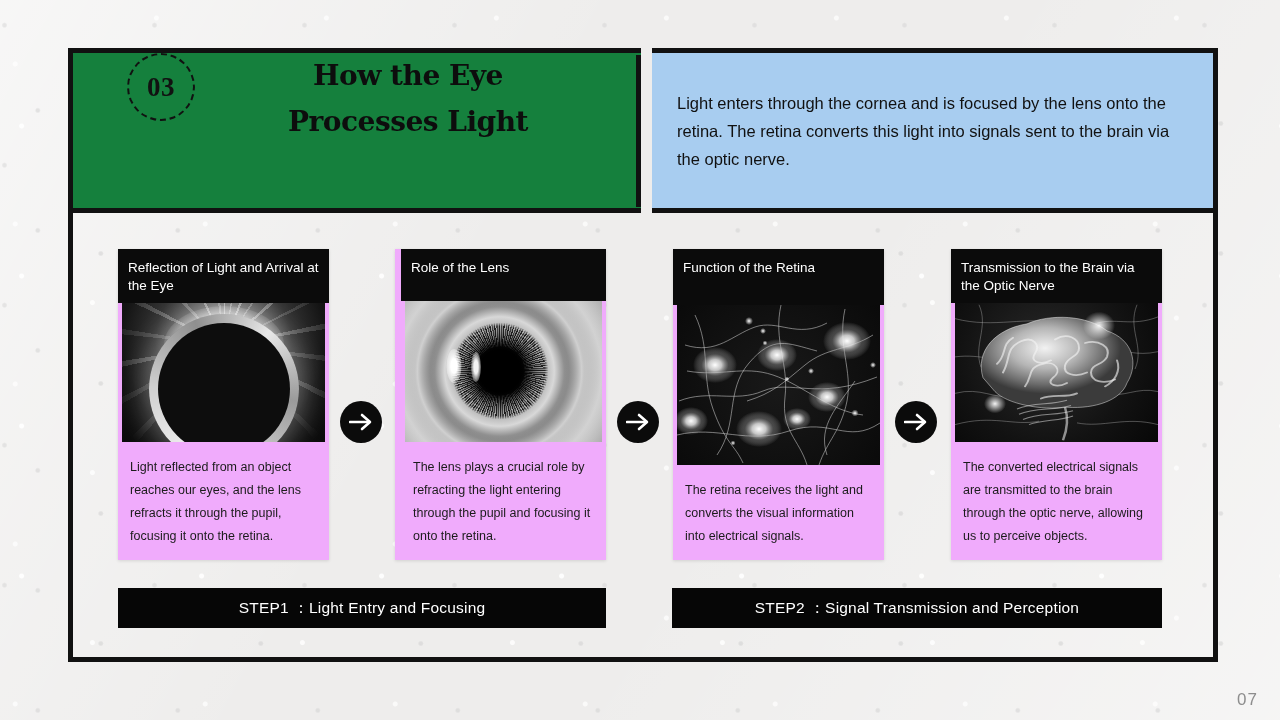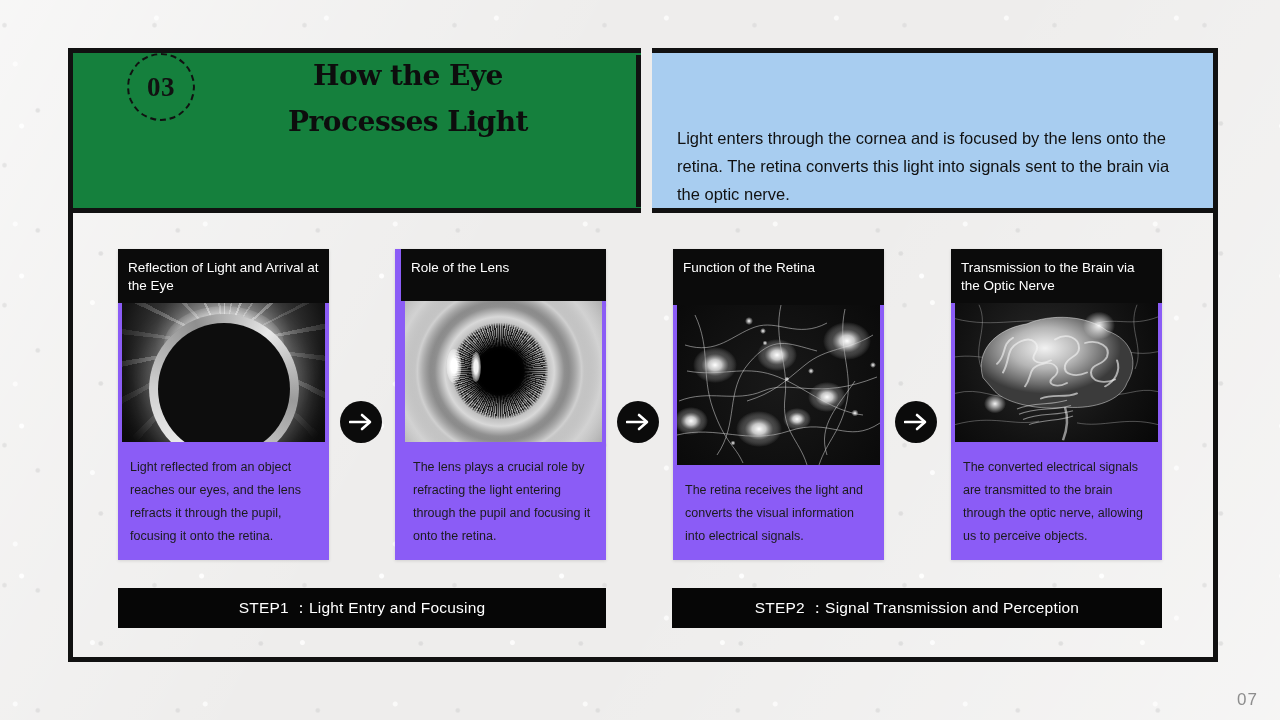--- a/index.html
+++ b/index.html
@@ -115,41 +115,41 @@
   
   .summary-panel {
     position: absolute;
     left: 652px; top: 48px;
     width: 566px; height: 165px;
     background: #a8cdf0;
     border-top: 5px solid #111;
     border-bottom: 5px solid #111;
     border-right: 5px solid #111;
     display: flex;
-    align-items: flex-end;
+    align-items: center;
   }
   .summary-text {
     font-size: 16.5px;
     line-height: 28px;
     color: #111;
     padding: 0 30px 0 25px;
   }
 
   
   .cards-row {
     position: absolute;
     left: 118px; top: 249px;
     width: 1045px; height: 312px;
   }
 
   .card {
     position: absolute;
     top: 0;
     width: 211px;
-    background: #8b5cf6;
+    background: #f0abfc;
     box-shadow: 0 1px 3px rgba(0,0,0,.12);
     display: flex;
     flex-direction: column;
   }
   .card.c1 { left: 0px;   height: 311px; }
   .card.c2 { left: 277px; height: 311px; padding-left: 6px; }
   .card.c3 { left: 555px; height: 311px; }
   .card.c4 { left: 833px; height: 311px; }
 
   .card-header {

